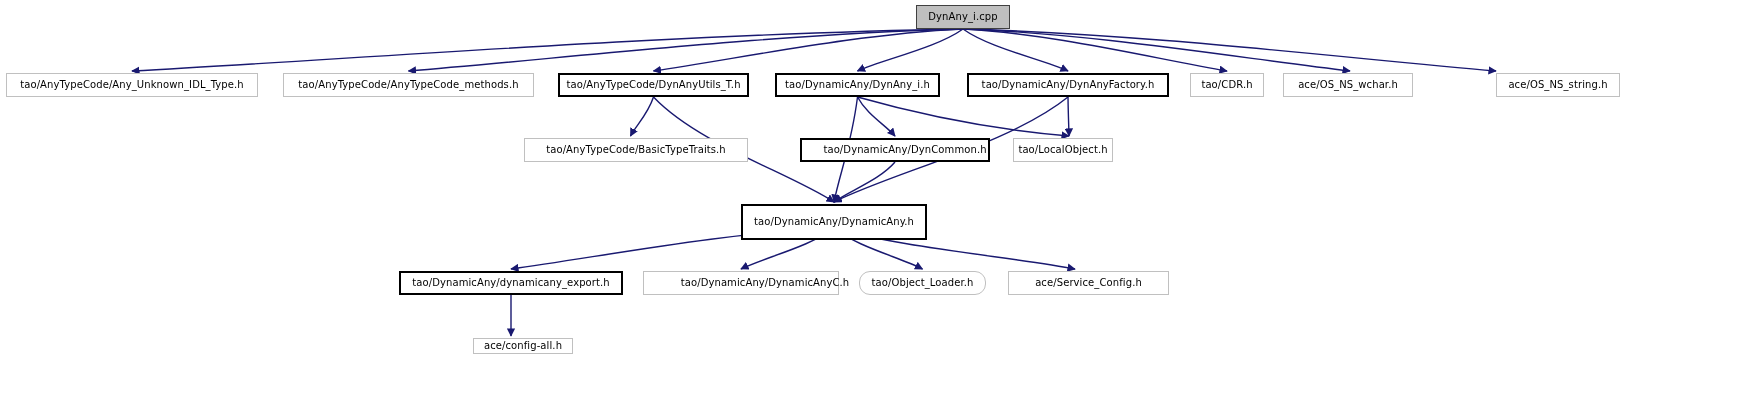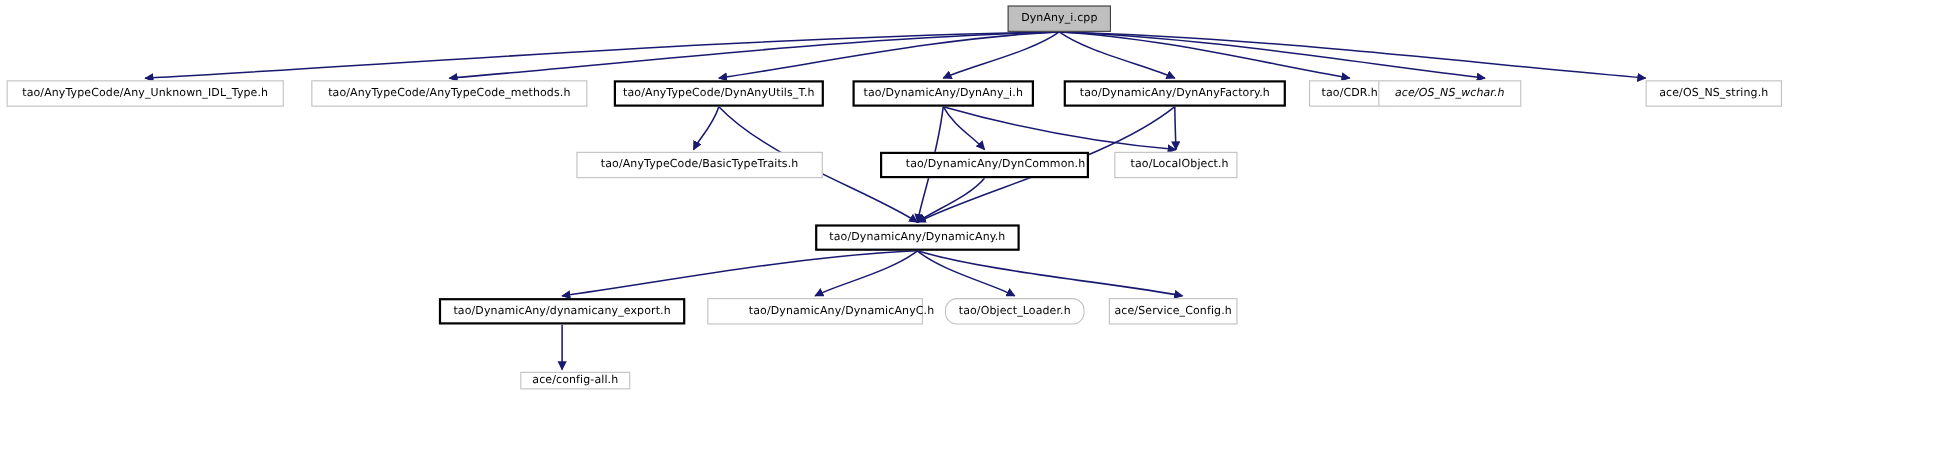--- a/index.html
+++ b/index.html
@@ -102,48 +102,48 @@
       </div>
       <div class="node bold" style="left: 775px; top: 73px; width: 165px; height: 24px;">
         <span class="node-label">tao/DynamicAny/DynAny_i.h</span>
       </div>
       <div class="node bold" style="left: 967px; top: 73px; width: 202px; height: 24px;">
         <span class="node-label">tao/DynamicAny/DynAnyFactory.h</span>
       </div>
       <div class="node" style="left: 1190px; top: 73px; width: 74px; height: 24px;">
         <span class="node-label">tao/CDR.h</span>
       </div>
-      <div class="node" style="left: 1253px; top: 73px; width: 130px; height: 24px; font-style: italic;">
+      <div class="node" style="left: 1283px; top: 73px; width: 130px; height: 24px;">
         <span class="node-label">ace/OS_NS_wchar.h</span>
       </div>
       <div class="node" style="left: 1496px; top: 73px; width: 124px; height: 24px; text-align: center;">
         <span class="node-label">ace/OS_NS_string.h</span>
       </div>
       <div class="node" style="left: 524px; top: 138px; width: 224px; height: 24px;">
         <span class="node-label">tao/AnyTypeCode/BasicTypeTraits.h</span>
       </div>
       <div class="node bold" style="left: 800px; top: 138px; width: 190px; height: 24px; padding-left: 20px;">
         <span class="node-label">tao/DynamicAny/DynCommon.h</span>
       </div>
-      <div class="node" style="left: 1013px; top: 138px; width: 112px; height: 24px; justify-content: flex-end;">
+      <div class="node" style="left: 1013px; top: 138px; width: 100px; height: 24px;">
         <span class="node-label">tao/LocalObject.h</span>
       </div>
-      <div class="node bold" style="left: 741px; top: 204px; width: 186px; height: 24px;">
+      <div class="node bold" style="left: 741px; top: 204px; width: 186px; height: 36px;">
         <span class="node-label">tao/DynamicAny/DynamicAny.h</span>
       </div>
       <div class="node bold" style="left: 399px; top: 271px; width: 224px; height: 24px;">
         <span class="node-label">tao/DynamicAny/dynamicany_export.h</span>
       </div>
       <div class="node" style="left: 643px; top: 271px; width: 196px; height: 24px; padding-left: 48px;">
         <span class="node-label">tao/DynamicAny/DynamicAnyC.h</span>
       </div>
       <div class="node" style="left: 859px; top: 271px; width: 127px; height: 24px; border-radius: 11px;">
         <span class="node-label">tao/Object_Loader.h</span>
       </div>
-      <div class="node" style="left: 1008px; top: 271px; width: 117px; height: 24px;">
+      <div class="node" style="left: 1008px; top: 271px; width: 161px; height: 24px;">
         <span class="node-label">ace/Service_Config.h</span>
       </div>
       <div class="node" style="left: 461px; top: 338px; width: 100px; height: 16px; margin-left: 12px;">
         <span class="node-label">ace/config-all.h</span>
       </div>
     </div>
 
 </div>
 
 </body></html>

